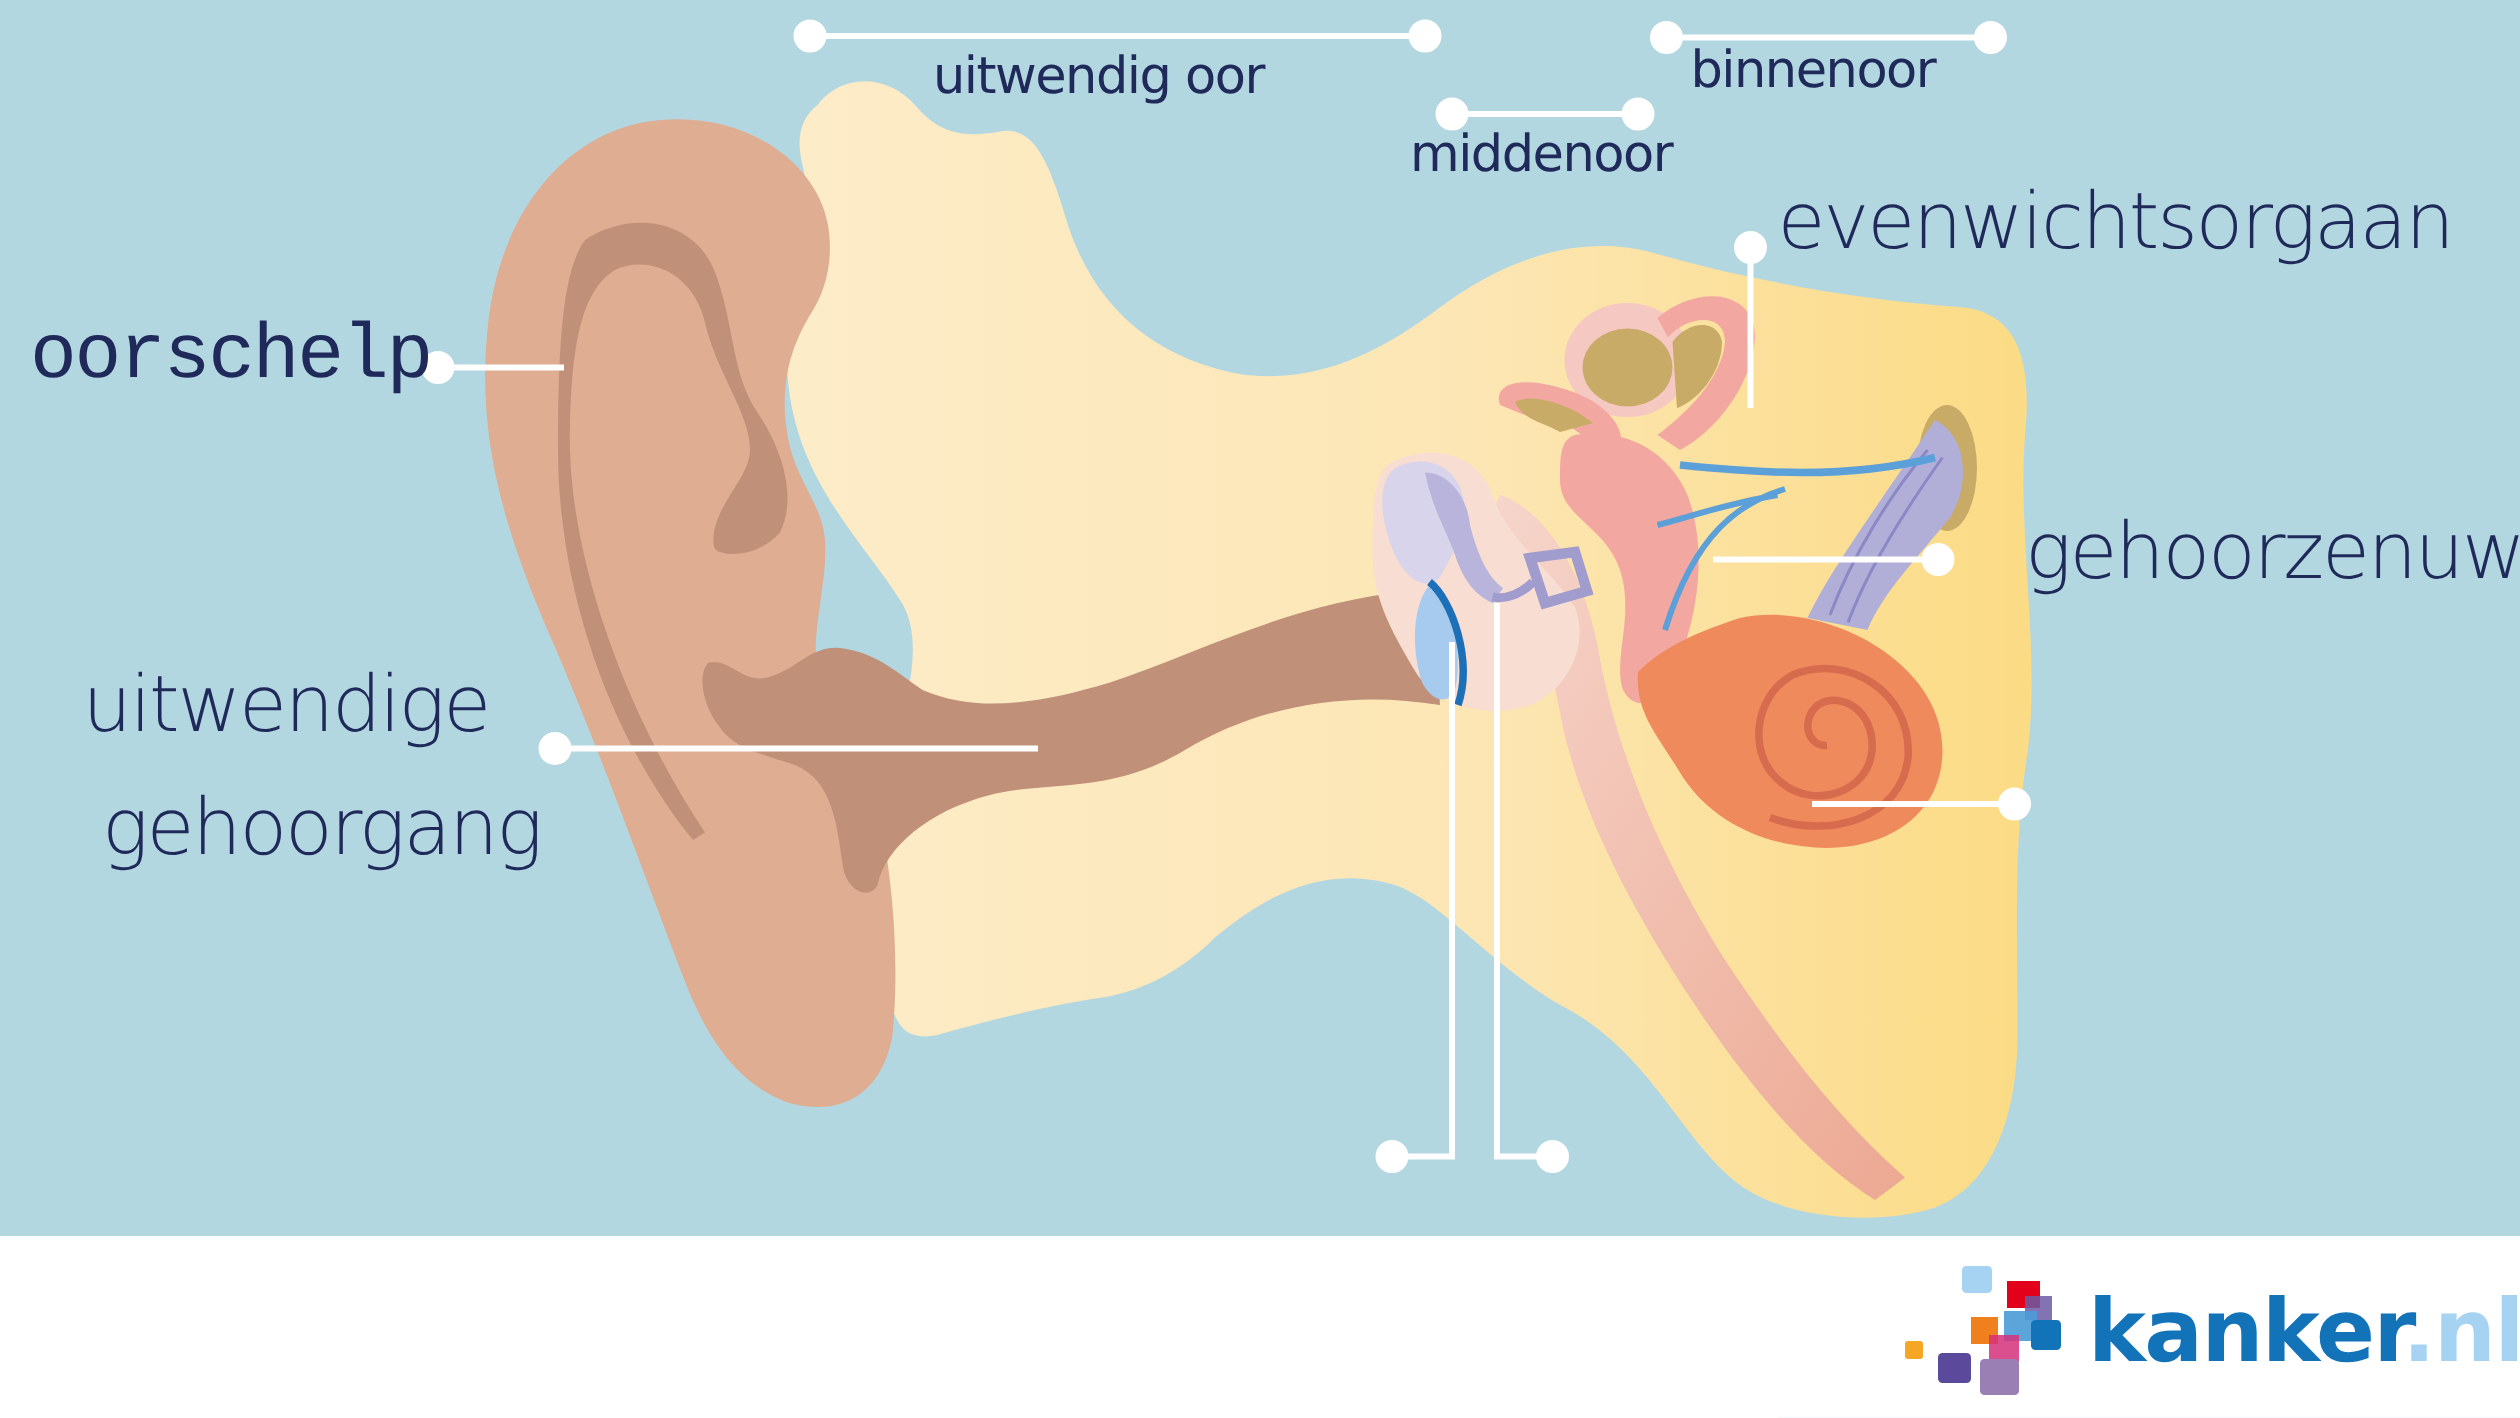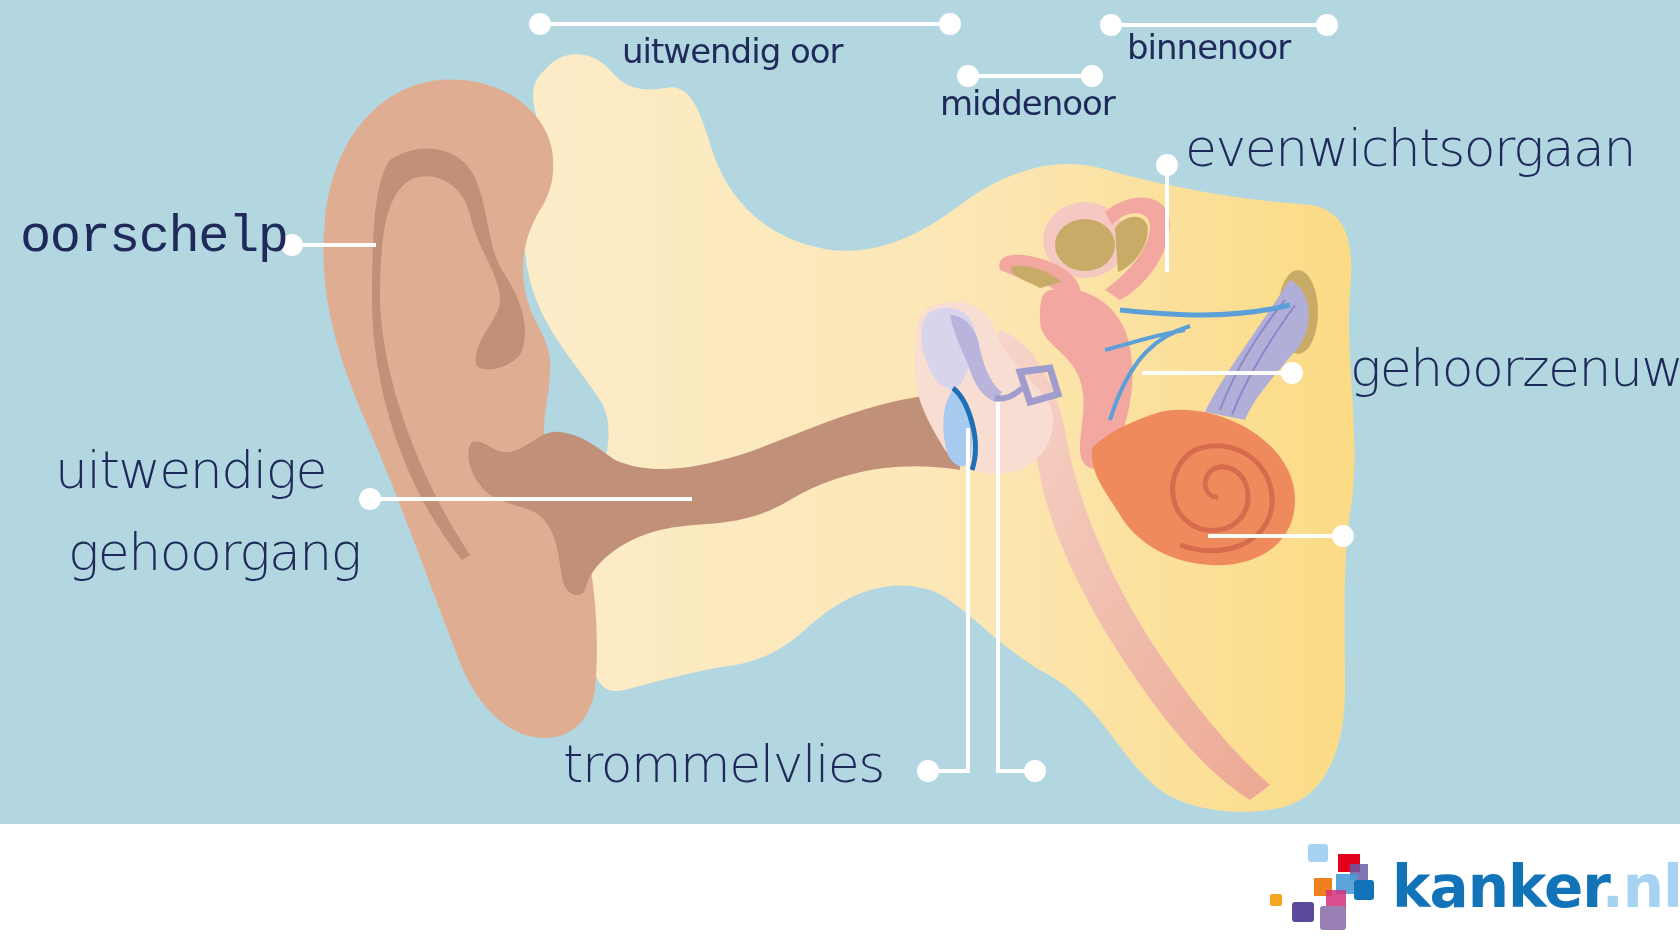--- a/index.html
+++ b/index.html
@@ -203,21 +203,20 @@
 
   <div class="lbl small" style="left:622px; top:34px;">uitwendig oor</div>
   <div class="lbl small" style="left:940px; top:86px;">middenoor</div>
   <div class="lbl small" style="left:1127px; top:30px;">binnenoor</div>
 
   <div class="lbl big" style="left:20px; top:212px;font-family:Liberation Mono, monospace;">oorschelp</div>
   <div class="lbl big" style="left:55px; top:444px; text-align:center;">uitwendige</div>
   <div class="lbl big" style="left:32px; top:526px;margin-left:36px;">gehoorgang</div>
   <div class="lbl big" style="left:1185px; top:122px;">evenwichtsorgaan</div>
   <div class="lbl big" style="left:1318px; top:342px;margin-left:32px;">gehoorzenuw</div>
-  <div class="lbl big" style="left:563px; top:738px;">trommelvlies</div>
 </div>
 
 <div class="footer">
 </div>
 
 <div class="logo" style="--k:#1273b9; --nl:#a5d3f1;">
   <svg width="120" height="90" viewBox="0 0 120 90" style="position:absolute; left:0; top:0;">
     <rect x="38" y="2" width="20" height="18" rx="3" fill="#a5d3f1"></rect>
     <rect x="68" y="12" width="22" height="18" fill="#e2001a"></rect>
     <rect x="80" y="22" width="18" height="16" fill="#6c5ba6" opacity="0.85"></rect>

